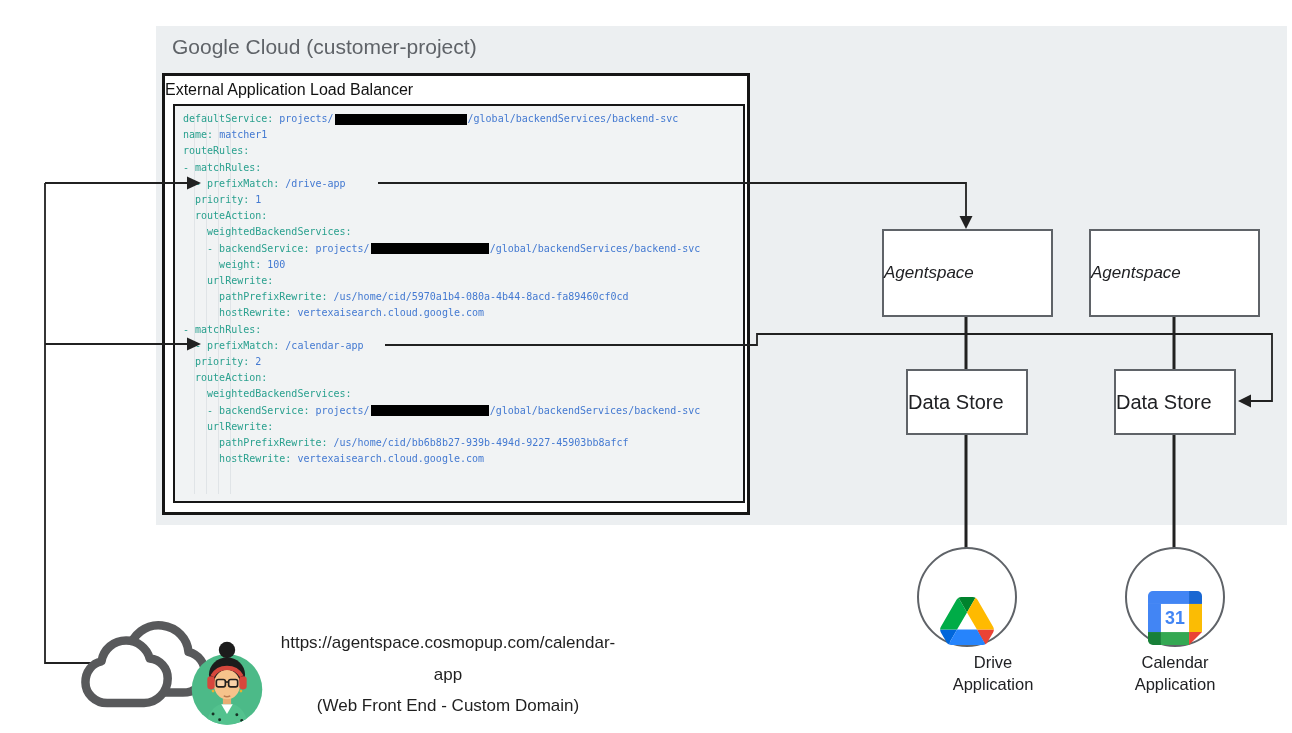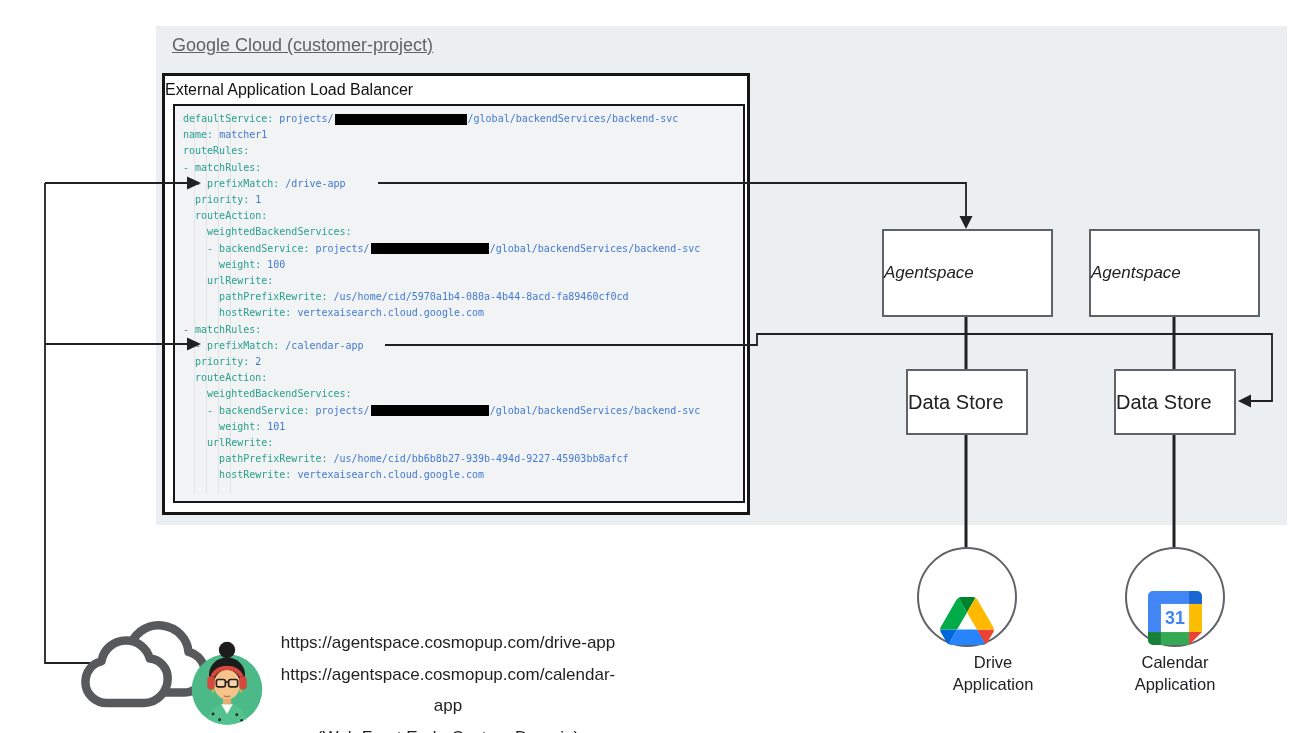--- a/index.html
+++ b/index.html
@@ -1,21 +1,21 @@
 <!DOCTYPE html>
 <html><head>
 <meta charset="utf-8">
 <style>
   html,body{margin:0;padding:0;background:#fff;}
   #stage{position:relative;width:1292px;height:733px;background:#fff;
          font-family:"Liberation Sans",sans-serif;overflow:hidden;}
 
   
   .gcp-panel{position:absolute;left:156px;top:26px;width:1131px;height:499px;background:#eceff1;}
-  .gcp-label{position:absolute;left:16px;top:9px;font-size:18px;color:#5f6368;text-decoration:underline;}
+  .gcp-label{position:absolute;left:16px;top:9px;font-size:21px;color:#5f6368;}
 
   
   .elb-box{position:absolute;left:162px;top:73px;width:582px;height:436px;
            background:#fff;border:3px solid #161616;}
   .elb-title{position:absolute;left:0;top:5px;width:100%;text-align:left;
              font-size:16px;color:#111;}
 
   
   .code-box{position:absolute;left:173px;top:104px;width:560px;height:377px;
             background:#f1f3f4;border:2px solid #161616;
@@ -85,21 +85,20 @@
       <div class="code-line"><span class="tok-k">      weight:</span><span class="tok-v"> 100</span></div>
       <div class="code-line"><span class="tok-k">    urlRewrite:</span></div>
       <div class="code-line"><span class="tok-k">      pathPrefixRewrite:</span><span class="tok-v"> /us/home/cid/5970a1b4-080a-4b44-8acd-fa89460cf0cd</span></div>
       <div class="code-line"><span class="tok-k">      hostRewrite:</span><span class="tok-v"> vertexaisearch.cloud.google.com</span></div>
       <div class="code-line"><span class="tok-k">- matchRules:</span></div>
       <div class="code-line"><span class="tok-k">  - prefixMatch:</span><span class="tok-v"> /calendar-app</span></div>
       <div class="code-line"><span class="tok-k">  priority:</span><span class="tok-v"> 2</span></div>
       <div class="code-line"><span class="tok-k">  routeAction:</span></div>
       <div class="code-line"><span class="tok-k">    weightedBackendServices:</span></div>
       <div class="code-line"><span class="tok-k">    - backendService:</span><span class="tok-v"> projects/</span><span class="redact" style="width: 118px;"></span><span class="tok-v">/global/backendServices/backend-svc</span></div>
-      <div class="code-line"><span class="tok-k">      weight:</span><span class="tok-v"> 101</span></div>
       <div class="code-line"><span class="tok-k">    urlRewrite:</span></div>
       <div class="code-line"><span class="tok-k">      pathPrefixRewrite:</span><span class="tok-v"> /us/home/cid/bb6b8b27-939b-494d-9227-45903bb8afcf</span></div>
       <div class="code-line"><span class="tok-k">      hostRewrite:</span><span class="tok-v"> vertexaisearch.cloud.google.com</span></div>
     </div>
 
   <svg id="wires" viewBox="0 0 1292 733" xmlns="http://www.w3.org/2000/svg">
     <g stroke="#212121" stroke-width="1.8" fill="none">
       <path d="M45 183 V663 H92"></path>
       <path d="M45 183 H188"></path>
       <path d="M45 344 H188"></path>
@@ -209,18 +208,17 @@
       <rect x="37" y="50" width="11" height="9" rx="2.5"></rect>
       <rect x="52" y="50" width="11" height="9" rx="2.5"></rect>
       <line x1="48" y1="53" x2="52" y2="53"></line>
     </g>
     <path d="M46 70 Q50 72 54 70" fill="none" stroke="#b97a4e" stroke-width="1.6"></path>
     <circle cx="33" cy="64" r="1.7" fill="#e8b130"></circle>
       <circle cx="67" cy="64" r="1.7" fill="#e8b130"></circle>
   </svg>
 
   <div class="client-text">
-    <div>https://agentspace.cosmopup.com/drive-app</div>
     <div>https://agentspace.cosmopup.com/calendar-app</div>
     <div>(Web Front End - Custom Domain)</div>
   </div>
 
 </div>
 
 </body></html>

